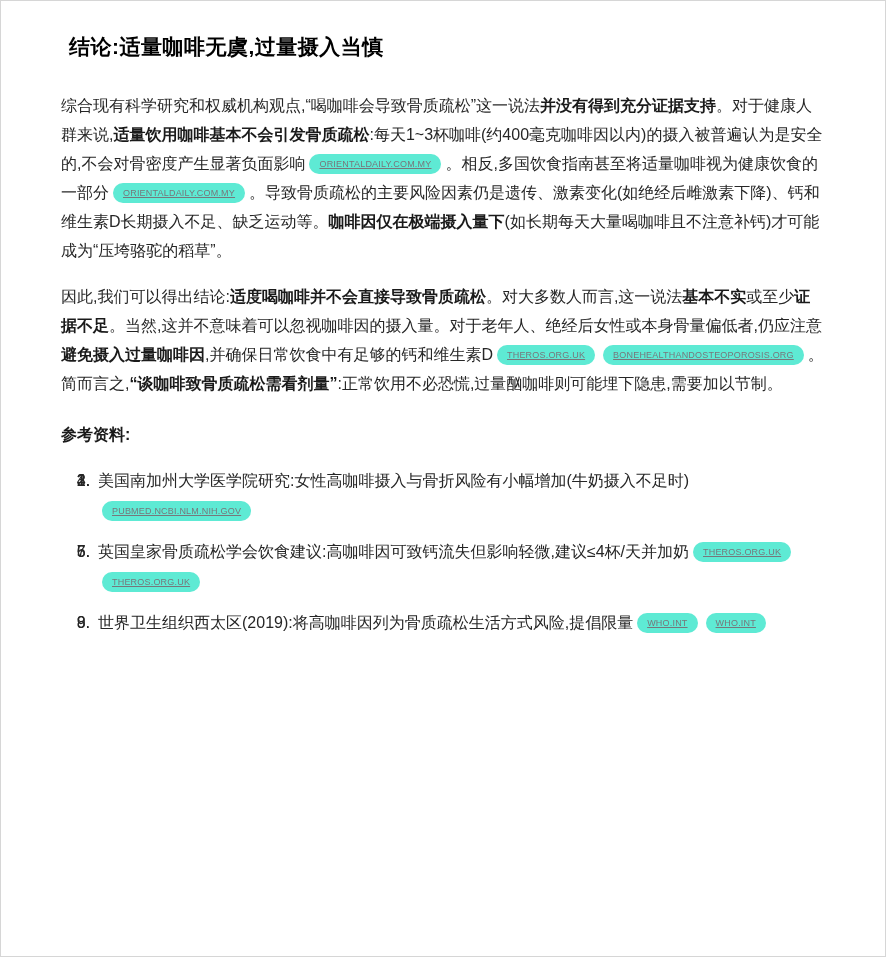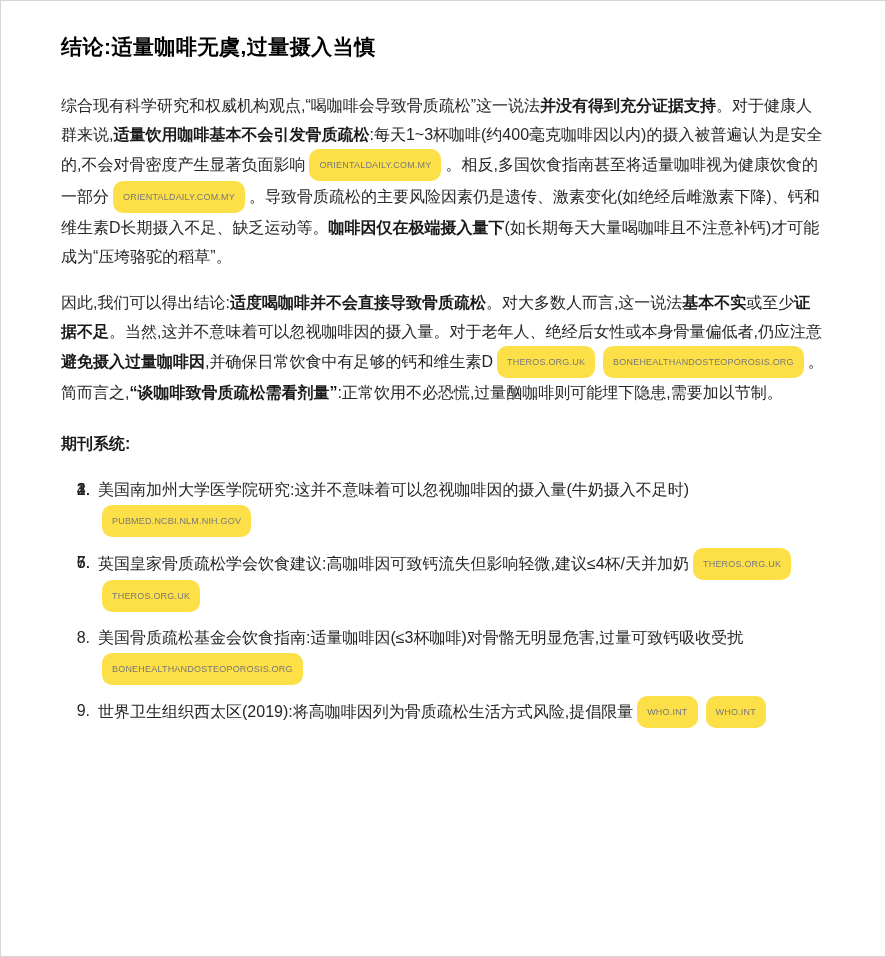--- a/index.html
+++ b/index.html
@@ -10,52 +10,53 @@
     border: 1px solid #d6d6d6;
     padding: 28px 60px 20px 60px;
     overflow: hidden;
     color: #262626;
   }
   h1.page-title {
     font-size: 21px;
     font-weight: 700;
     color: #000000;
     letter-spacing: .5px;
-    margin: 4px 0 30px 0;
+    margin: 4px 0 30px 8px;
   }
   p.para {
     font-size: 16px;
     line-height: 29px;
     margin: 0 0 17px 0;
     color: #262626;
     word-break: break-word;
   }
   span.t { font-weight: 400; }
   span.b { font-weight: 700; color: #1a1a1a; text-align: center; }
   span.u {
     font-weight: 400;
     text-decoration: underline;
     text-decoration-thickness: 1px;
     text-underline-offset: 3px;
     text-decoration-color: #9a9a9a;
   }
   .pill {
     display: inline-block;
-    background: #fde047;
+    background: #5eead4;
     color: #77777b;
     font-size: 9px;
     font-weight: 400;
     line-height: 10px;
-    padding: 11px 10px;
+    padding: 5px 10px;
     border-radius: 10px;
     margin: 0 4px;
     vertical-align: 2px;
     letter-spacing: .2px;
     white-space: nowrap;
     cursor: pointer;
+    text-decoration: underline;
   }
   h2.refs-heading {
     font-size: 16px;
     font-weight: 700;
     color: #1a1a1a;
     margin: 27px 0 20px 0;
   }
   ol.ref-list { list-style: none; }
   li.ref-item {
     position: relative;
@@ -77,26 +78,26 @@
 <body>
 
 <main>
   <h1 class="page-title">结论:适量咖啡无虞,过量摄入当慎</h1>
 
   <section id="paragraphs">
       <p class="para"><span class="t">综合现有科学研究和权威机构观点,“喝咖啡会导致骨质疏松”这一说法</span><span class="b">并没有得到充分证据支持</span><span class="t">。对于健康人群来说,</span><span class="b">适量饮用咖啡基本不会引发骨质疏松</span><span class="t">:每天1~3杯咖啡(约400毫克咖啡因以内)的摄入被普遍认为是安全的,不会对骨密度产生显著负面影响</span><span class="pill">ORIENTALDAILY.COM.MY</span><span class="t">。相反,多国饮食指南甚至将适量咖啡视为健康饮食的一部分</span><span class="pill">ORIENTALDAILY.COM.MY</span><span class="t">。导致骨质疏松的主要风险因素仍是遗传、激素变化(如绝经后雌激素下降)、钙和维生素D长期摄入不足、缺乏运动等。</span><span class="b">咖啡因仅在极端摄入量下</span><span class="t">(如长期每天大量喝咖啡且不注意补钙)才可能成为“压垮骆驼的稻草”。</span></p>
       <p class="para"><span class="t">因此,我们可以得出结论:</span><span class="b">适度喝咖啡并不会直接导致骨质疏松</span><span class="t">。对大多数人而言,这一说法</span><span class="b">基本不实</span><span class="t">或至少</span><span class="b">证据不足</span><span class="t">。当然,这并不意味着可以忽视咖啡因的摄入量。对于老年人、绝经后女性或本身骨量偏低者,仍应注意</span><span class="b">避免摄入过量咖啡因</span><span class="t">,并确保日常饮食中有足够的钙和维生素D</span><span class="pill">THEROS.ORG.UK</span><span class="pill">BONEHEALTHANDOSTEOPOROSIS.ORG</span><span class="t">。简而言之,</span><span class="b">“谈咖啡致骨质疏松需看剂量”</span><span class="t">:正常饮用不必恐慌,过量酗咖啡则可能埋下隐患,需要加以节制。</span></p>
     </section>
 
-  <h2 class="refs-heading">期刊系统:</h2>
+  <h2 class="refs-heading">参考资料:</h2>
 
   <ol class="ref-list" id="ref-list">
       <li class="ref-item"><span class="num">1.</span></li>
       <li class="ref-item"><span class="num">2.</span></li>
       <li class="ref-item"><span class="num">3.</span></li>
-      <li class="ref-item"><span class="num">4.</span><span><span class="t">美国南加州大学医学院研究:这并不意味着可以忽视咖啡因的摄入量(牛奶摄入不足时)</span><span class="pill">PUBMED.NCBI.NLM.NIH.GOV</span></span></li>
+      <li class="ref-item"><span class="num">4.</span><span><span class="t">美国南加州大学医学院研究:女性高咖啡摄入与骨折风险有小幅增加(牛奶摄入不足时)</span><span class="pill">PUBMED.NCBI.NLM.NIH.GOV</span></span></li>
       <li class="ref-item"><span class="num">5.</span></li>
       <li class="ref-item"><span class="num">6.</span></li>
       <li class="ref-item"><span class="num">7.</span><span><span class="t">英国皇家骨质疏松学会饮食建议:高咖啡因可致钙流失但影响轻微,建议≤4杯/天并加奶</span><span class="pill">THEROS.ORG.UK</span><span class="pill">THEROS.ORG.UK</span></span></li>
-      <li class="ref-item"><span class="num">8.</span><span><span class="t">美国骨质疏松基金会饮食指南:适量咖啡因(≤3杯咖啡)对骨骼无明显危害,过量可致钙吸收受扰</span><span class="pill">BONEHEALTHANDOSTEOPOROSIS.ORG</span></span></li>
+      <li class="ref-item"><span class="num">8.</span></li>
       <li class="ref-item"><span class="num">9.</span><span><span class="t">世界卫生组织西太区(2019):将高咖啡因列为骨质疏松生活方式风险,提倡限量</span><span class="pill">WHO.INT</span><span class="pill">WHO.INT</span></span></li>
     </ol>
 </main>
 
 </body></html>

